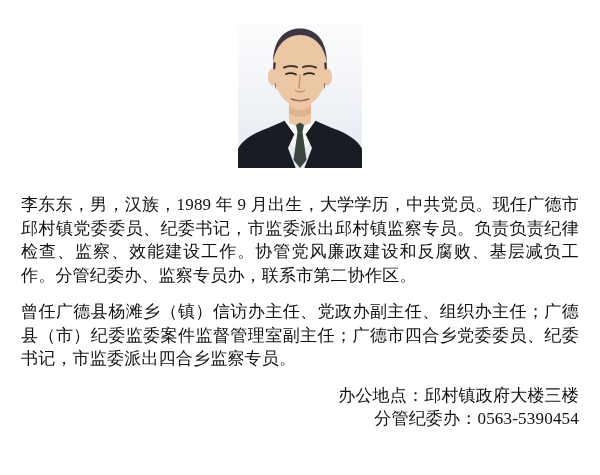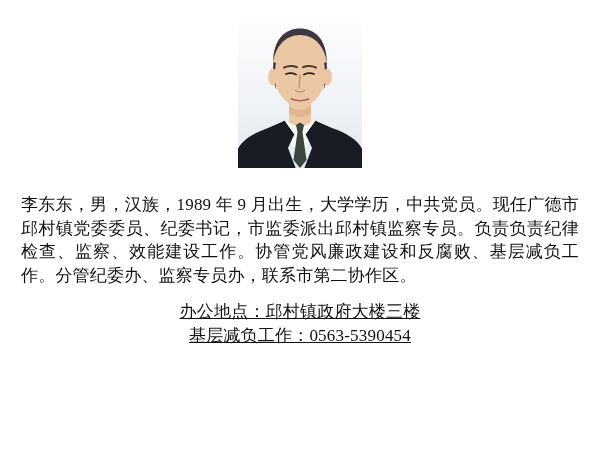--- a/index.html
+++ b/index.html
@@ -23,21 +23,21 @@
     width: 558px;
     margin: 25px auto 12px auto;
     font-size: 17px;
     line-height: 23.5px;
     text-align: justify;
     letter-spacing: 0.2px;
   }
   .content p { margin: 0 0 13px 0; }
 
   .contact { margin-top: 0; }
-  .contact p { margin: 0; text-align: center; text-decoration: underline; }
+  .contact p { margin: 0; text-align: right; }
 
   .misspelled {
     text-decoration-line: underline;
     text-decoration-style: wavy;
     text-decoration-color: #e03c3c;
     text-decoration-thickness: 1px;
     text-underline-offset: 4px;
   }
 </style>
 </head>
@@ -85,20 +85,21 @@
 
       <path d="M46 99 L56 113 M78 99 L68 113" stroke="#0e1016" stroke-width="1.2" fill="none"></path>
 
       <path d="M58 103 L62 100.5 L66 103 L64.5 110 L59.5 110 Z" fill="#3a463f"></path>
       <path d="M59.5 110 L64.5 110 L68.5 138 L62 146 L55.5 138 Z" fill="#3a463f"></path>
     </svg>
   </div>
 
   <div class="content">
     <p>李东东，男，汉族，1989 年 9 月出生，大学学历，中共党员。现任广德市邱村镇党委委员、纪委书记，市监委派出邱村镇监察专员。负责负责纪律检查、监察、效能建设工作。协管党风廉政建设和反腐败、基层减负工作。分管纪委办、监察专员办，联系市第二协作区。</p>
+    <p>曾任广德县杨滩乡（镇）信访办主任、党政办副主任、组织办主任；广德县（市）纪委监委案件监督管理室副主任；广德市四合乡党委委员、纪委书记，市监委派出四合乡监察专员。</p>
 
     <div class="contact">
       <p><span>办公地点：</span><span>邱村镇政府大楼三楼</span></p>
-      <p><span>基层减负工作：</span><span>0563-5390454</span></p>
+      <p><span>分管纪委办：</span><span>0563-5390454</span></p>
     </div>
   </div>
 
 </div>
 
 </body></html>

